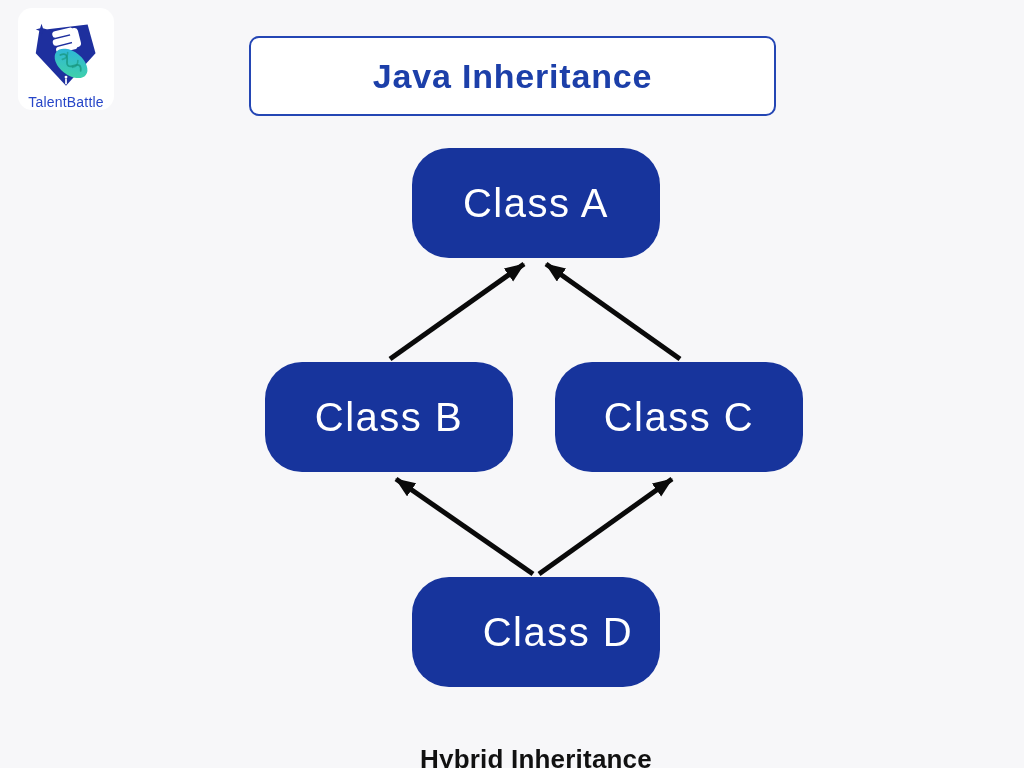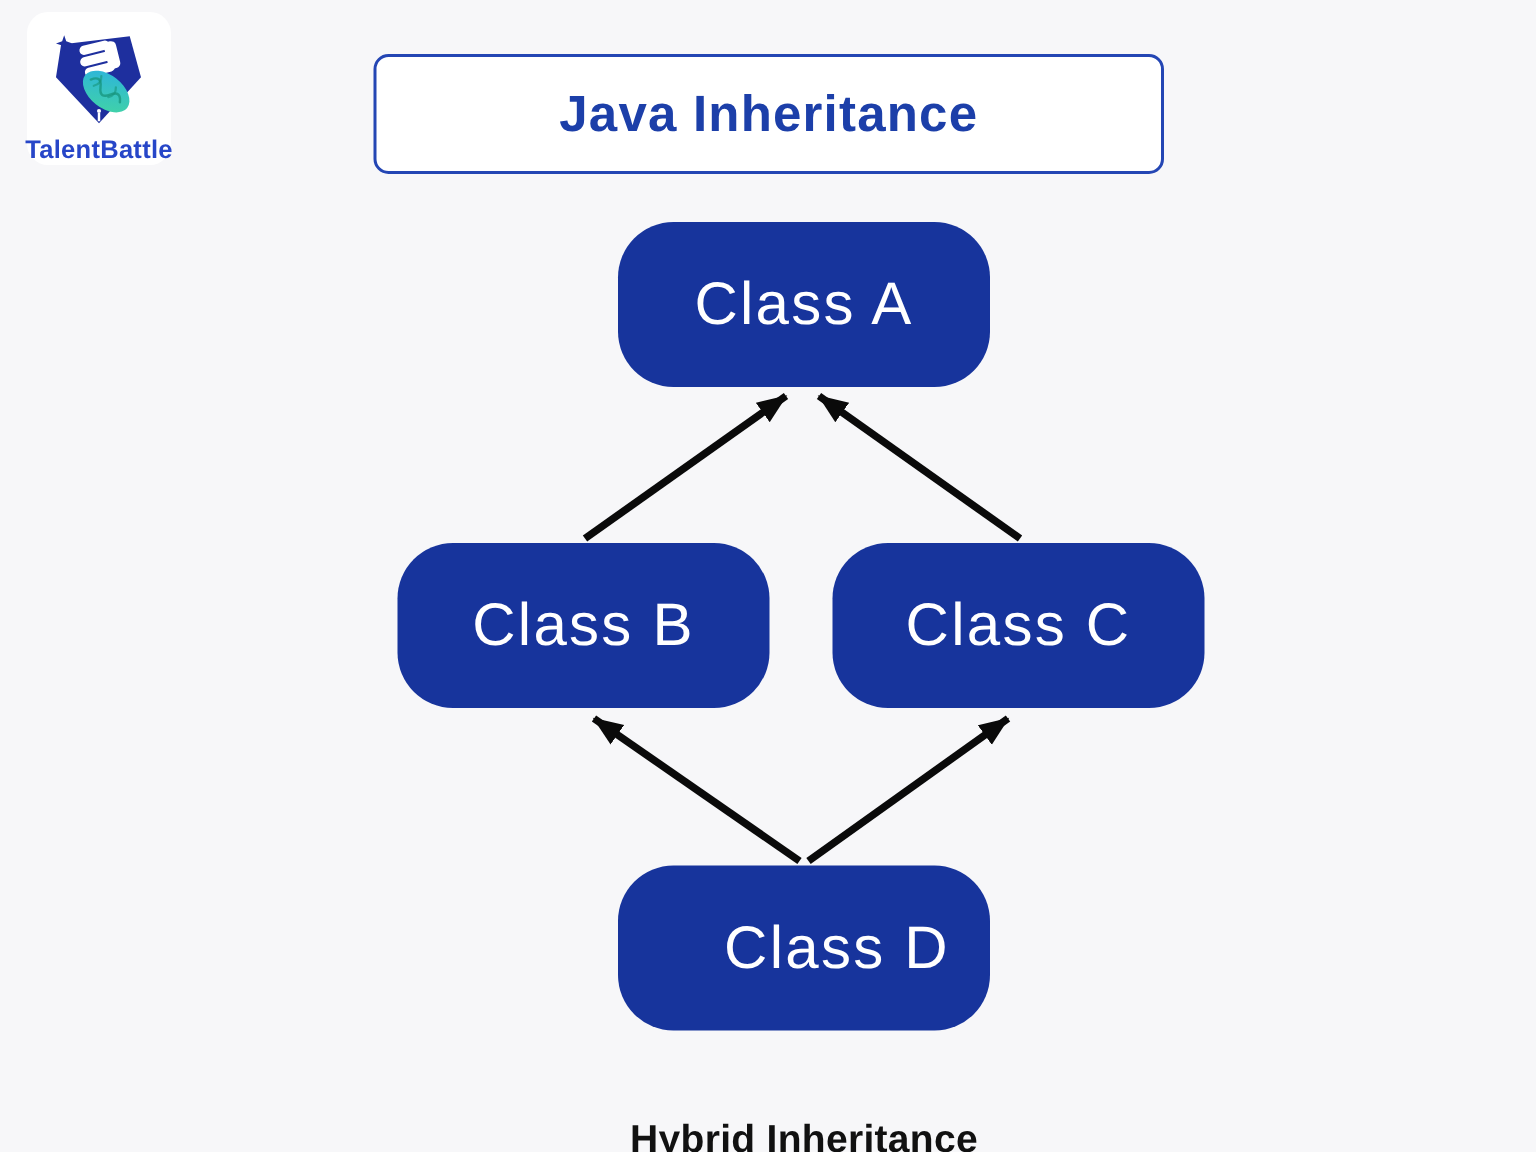--- a/index.html
+++ b/index.html
@@ -23,21 +23,21 @@
   .canvas{position:absolute;left:0;top:0;width:1024px;height:768px;}
 
   
   .logo-card{
     position:absolute;left:18px;top:8px;width:96px;height:102px;
     background:#ffffff;border-radius:14px;
     display:flex;flex-direction:column;align-items:center;justify-content:flex-start;
   }
   .logo-card svg{width:72px;height:78px;margin-top:10px;}
   .logo-text{
-    font-size:17px;font-weight:bold;color:var(--logo-text-color);
+    font-size:14px;font-weight:normal;color:var(--logo-text-color);
     letter-spacing:0.2px;margin-top:1px;
   }
 
   
   .title-box{
     position:absolute;left:249px;top:36px;width:527px;height:80px;
     background:#ffffff;border:2.5px solid var(--title-border);border-radius:10px;
     display:flex;align-items:center;justify-content:center;
   }
   .title-box span{

